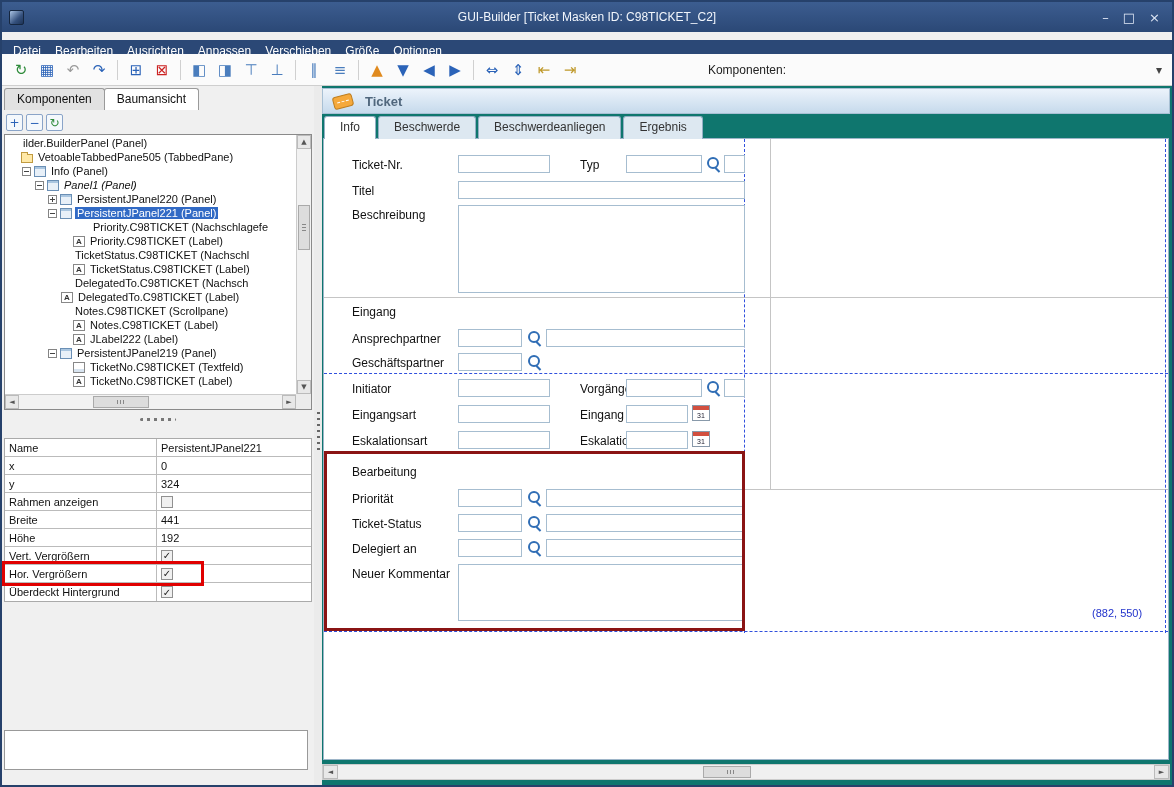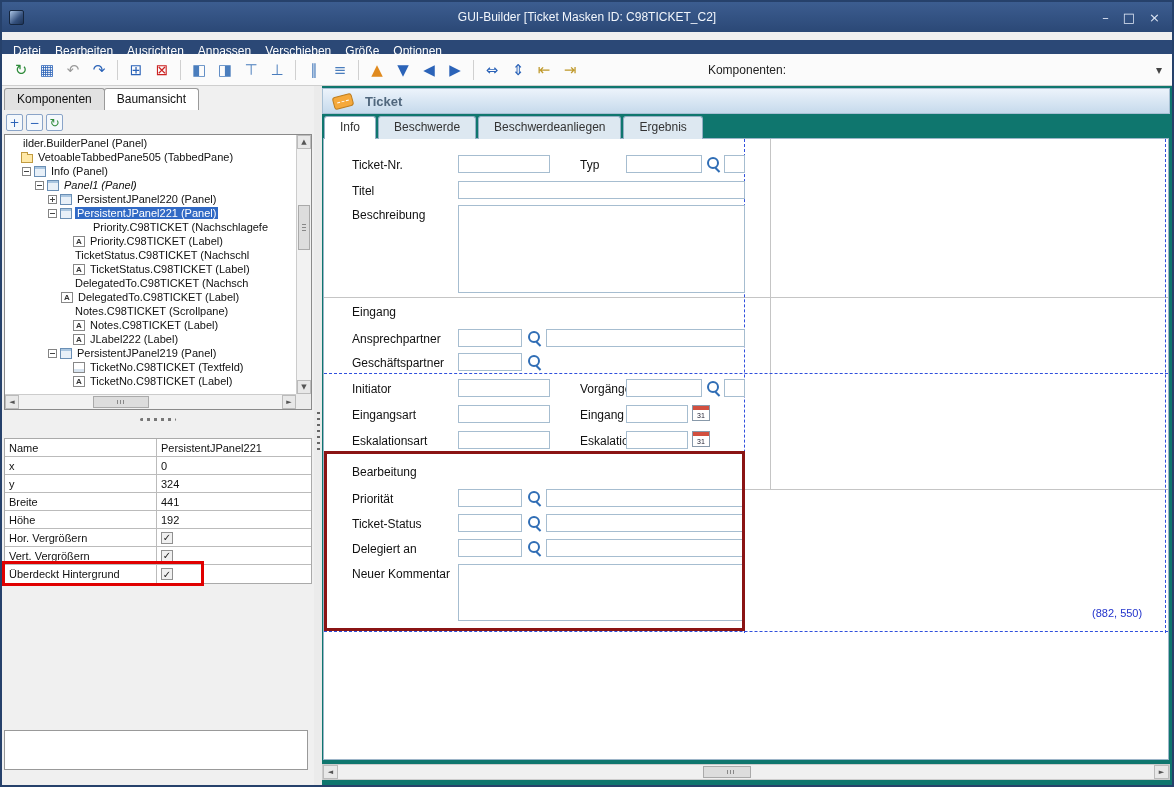--- a/index.html
+++ b/index.html
@@ -330,35 +330,41 @@
         </div>
         <div class="prop-row">
           <span class="prop-name">x</span>
           <span class="prop-value">0</span>
         </div>
         <div class="prop-row">
           <span class="prop-name">y</span>
           <span class="prop-value">324</span>
         </div>
         <div class="prop-row">
+          <span class="prop-name">Rahmen anzeigen</span>
+          <span class="prop-value">
+            <span class="pcheck" data-checked="false"></span>
+          </span>
+        </div>
+        <div class="prop-row">
           <span class="prop-name">Breite</span>
           <span class="prop-value">441</span>
         </div>
         <div class="prop-row">
           <span class="prop-name">Höhe</span>
           <span class="prop-value">192</span>
         </div>
         <div class="prop-row">
-          <span class="prop-name">Hor. Vergrößern</span>
+          <span class="prop-name">Vert. Vergrößern</span>
           <span class="prop-value">
             <span class="pcheck" data-checked="true"></span>
           </span>
         </div>
         <div class="prop-row">
-          <span class="prop-name">Vert. Vergrößern</span>
+          <span class="prop-name">Hor. Vergrößern</span>
           <span class="prop-value">
             <span class="pcheck" data-checked="true"></span>
           </span>
         </div>
         <div class="prop-row">
           <span class="prop-name">Überdeckt Hintergrund</span>
           <span class="prop-value">
             <span class="pcheck" data-checked="true"></span>
           </span>
         </div>

